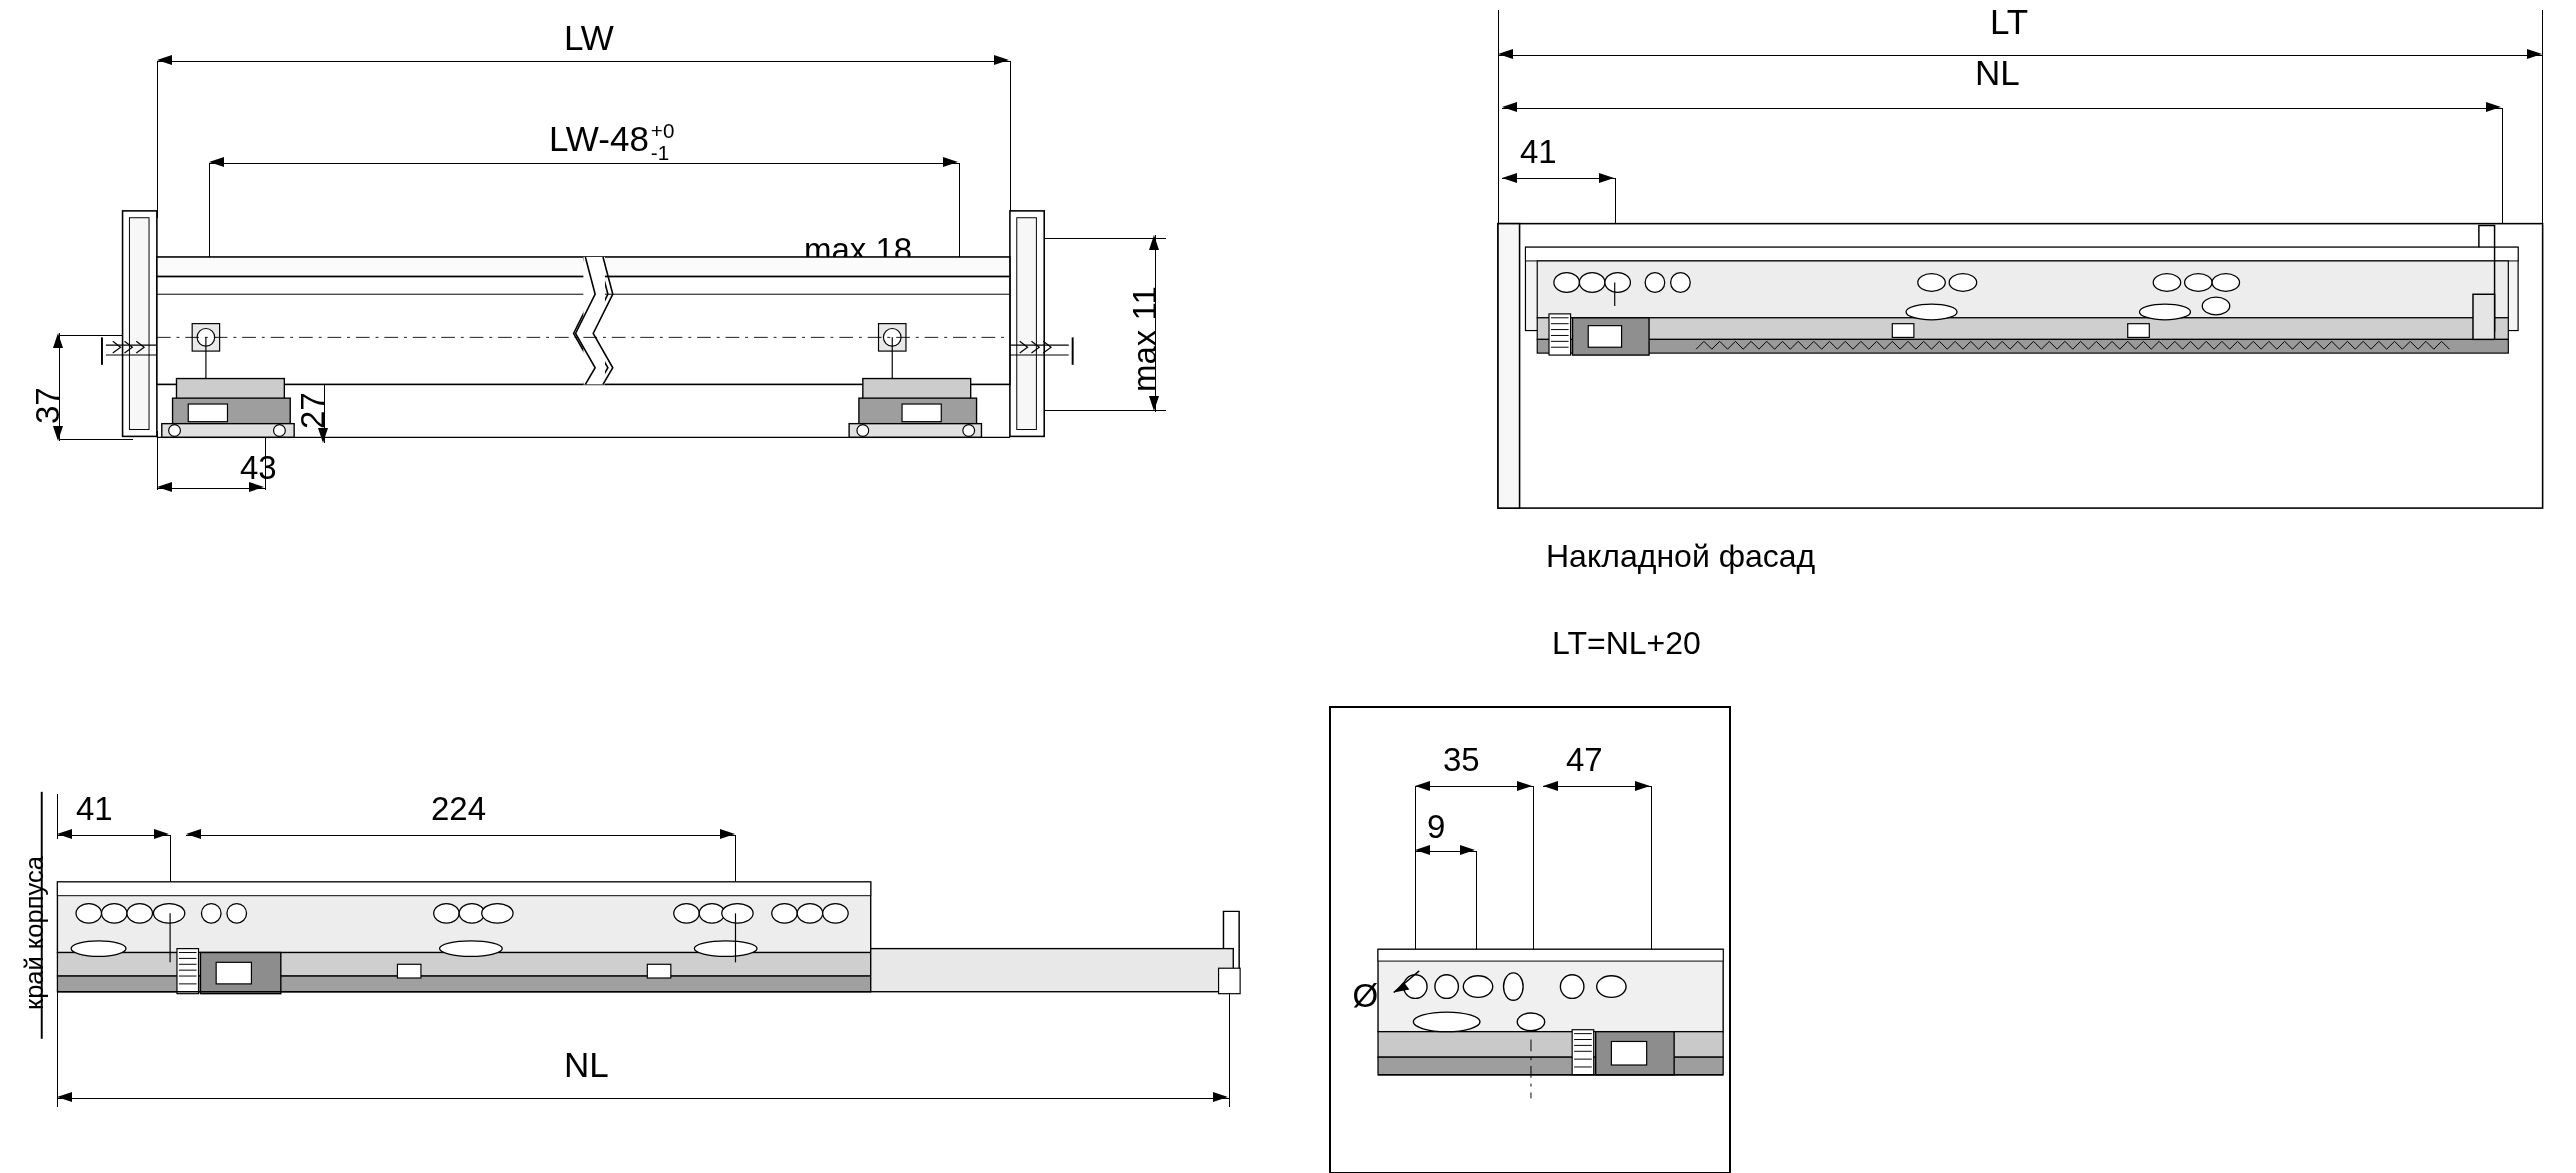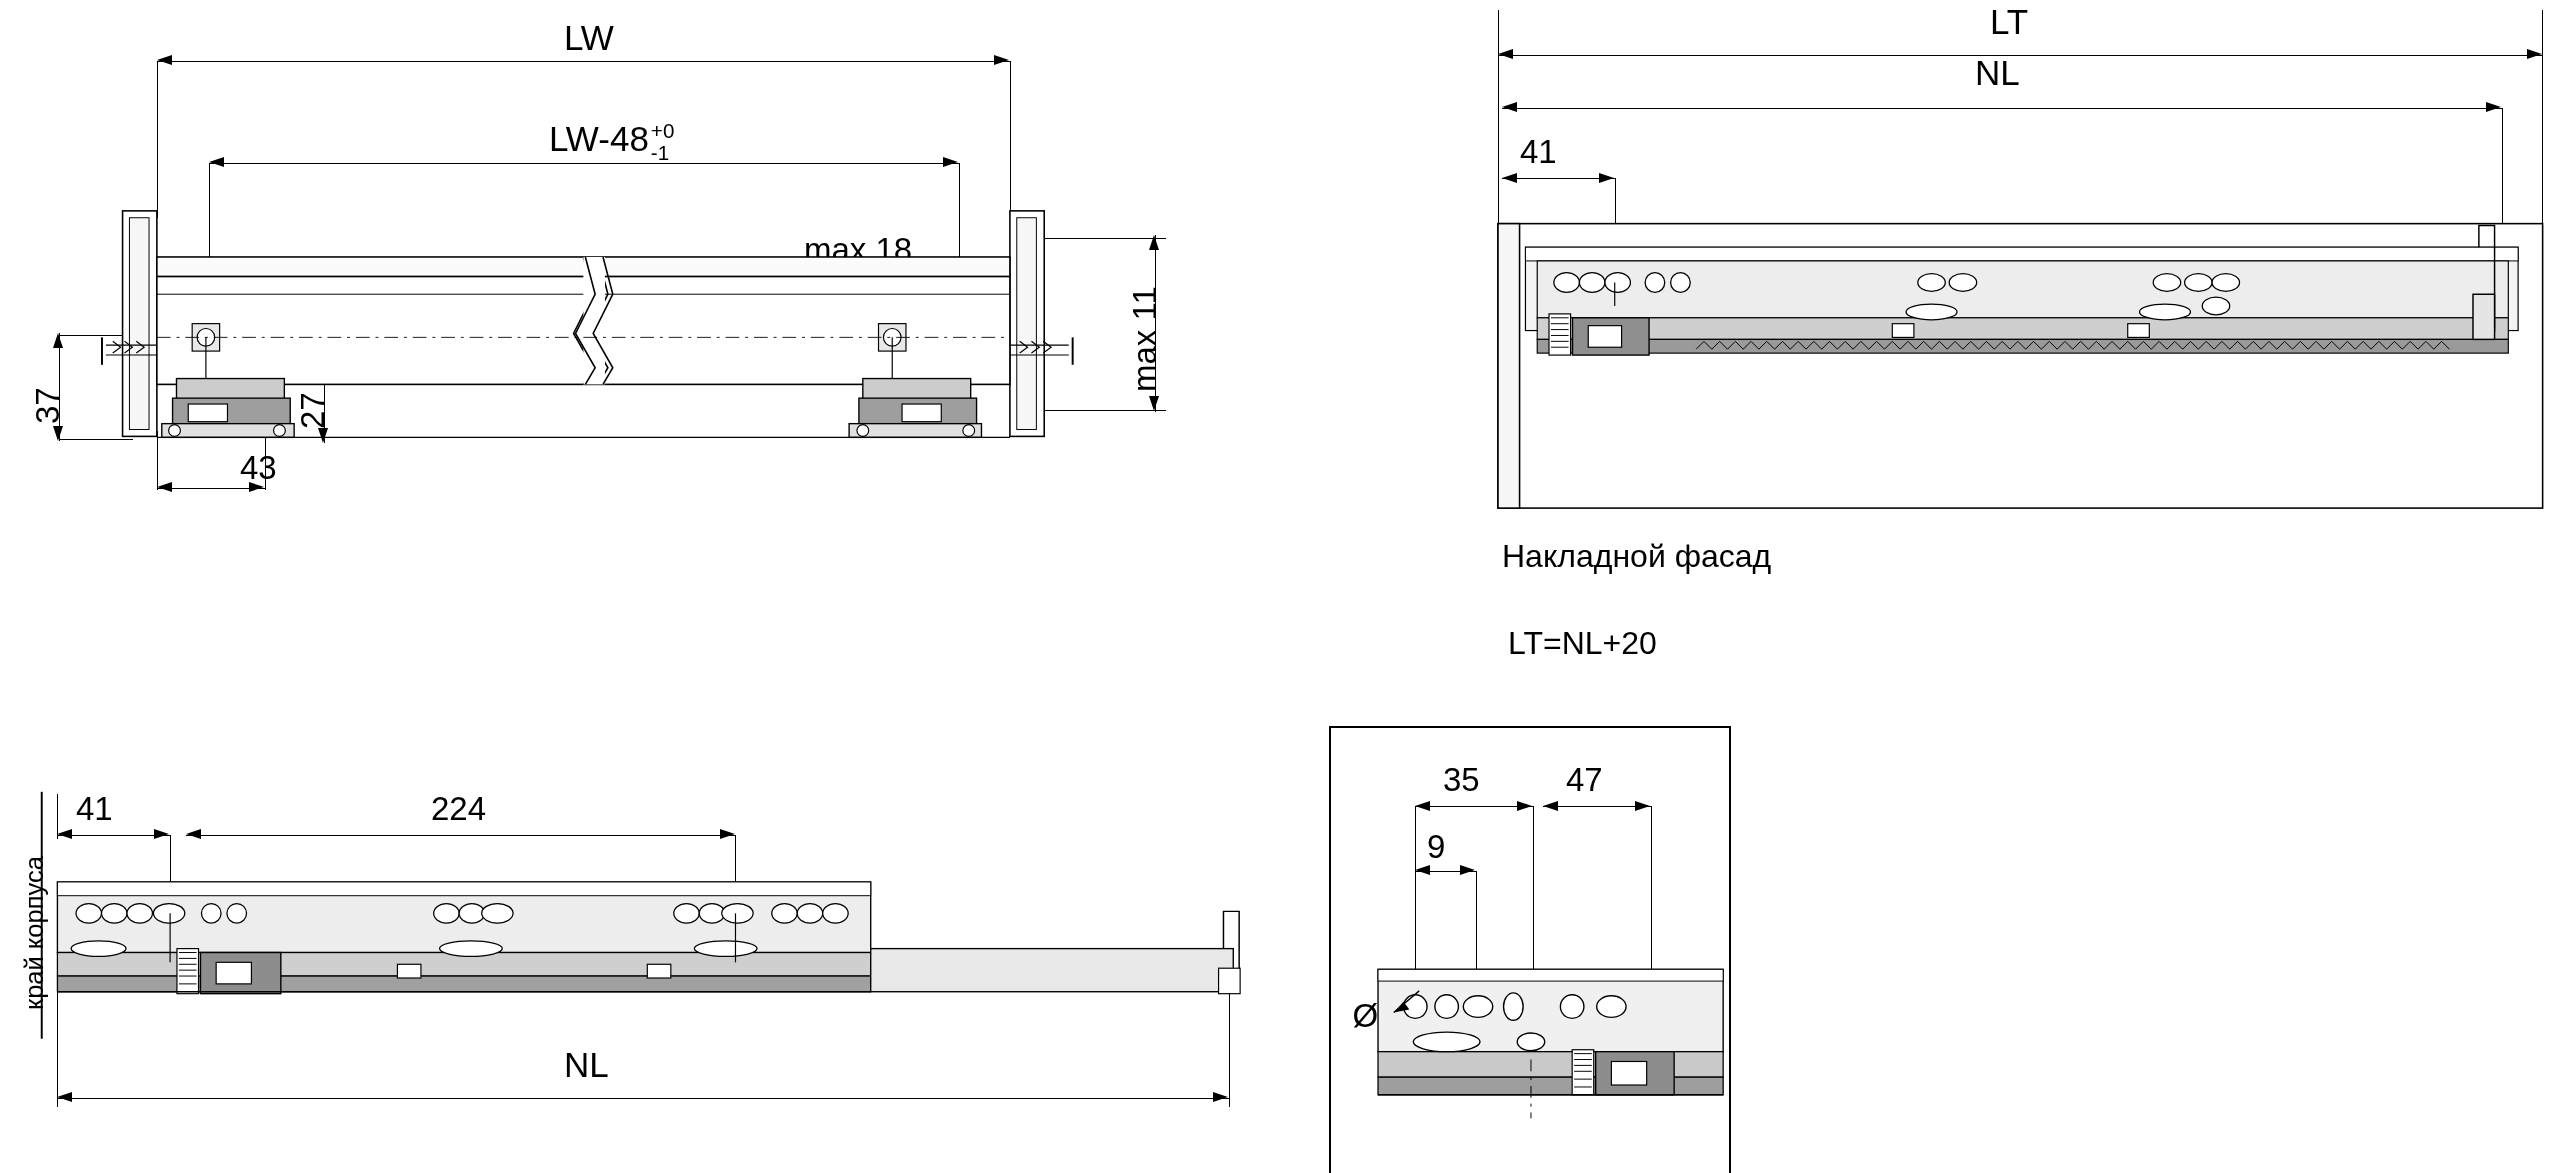--- a/index.html
+++ b/index.html
@@ -33,20 +33,21 @@
   .lbl.big { font-size: 35px; }
   .vert {
     transform-origin: left top;
     transform: rotate(-90deg);
   }
   .note {
     position: absolute;
     font-size: 32px;
     white-space: nowrap;
     line-height: 1.32;
+    margin-left: 44px;
   }
   .dimline {
     position: absolute;
     background: #000;
   }
   .h { height: 1px; }
   .v { width: 1px; }
   .arrow {
     position: absolute;
     width: 0; height: 0;
@@ -344,21 +345,21 @@
         <rect x="660" y="284" width="24" height="14" fill="#ffffff" stroke-width="1.2"></rect>
 
         <line x1="173" y1="282" x2="173" y2="232" stroke-width="1.2"></line>
         <line x1="750" y1="282" x2="750" y2="232" stroke-width="1.2"></line>
 
         <line x1="58" y1="312" x2="888" y2="312" stroke-width="1.5"></line>
       </g>
     </svg>
   </div>
 
-  <div class="panel" style="left:1329px;top:706px;width:412px;height:402px;margin-top:20px;">
+  <div class="panel" style="left:1329px;top:706px;width:412px;height:402px;">
     <div class="box" style="left:0;top:0;width:402px;height:468px;"></div>
 
     <div class="dimline h" style="left:86px;top:80px;width:118px;"></div>
     <div class="arrow left" style="left:86px;top:75px;"></div>
     <div class="arrow right" style="left:188px;top:75px;"></div>
     <div class="dimline v" style="left:86px;top:80px;height:226px;"></div>
     <div class="dimline v" style="left:204px;top:80px;height:226px;"></div>
     <div class="lbl" style="left:114px;top:37px;">35</div>
 
     <div class="dimline h" style="left:214px;top:80px;width:108px;"></div>

